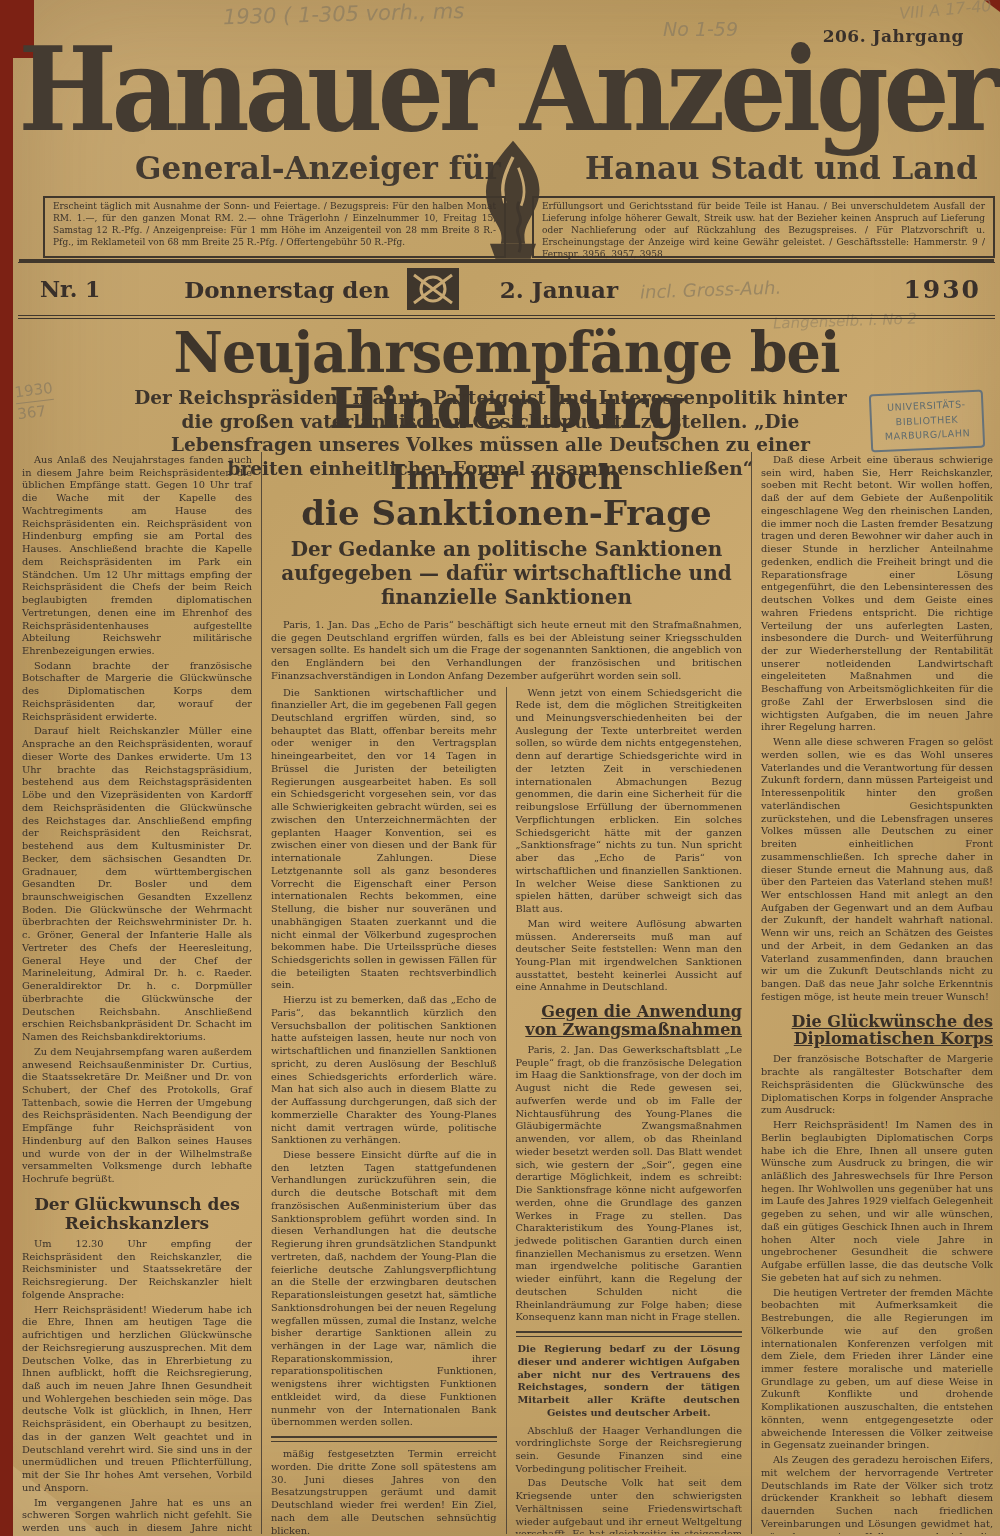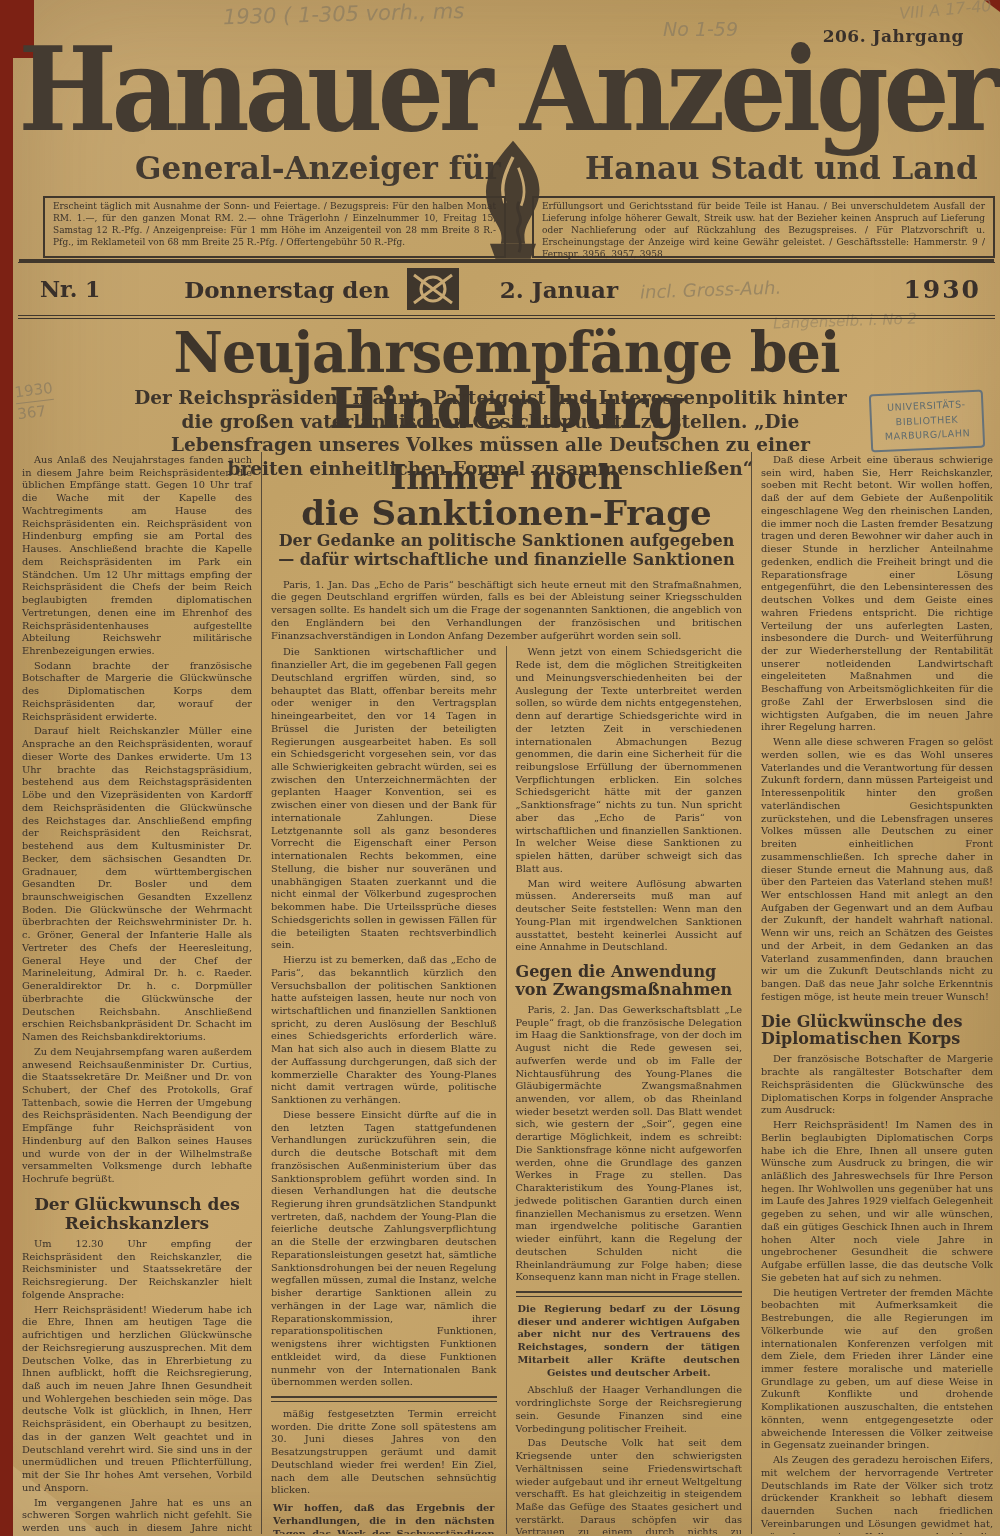--- a/index.html
+++ b/index.html
@@ -60,26 +60,26 @@
   .cols{position:absolute;left:5px;right:5px;top:452px;bottom:2px;display:grid;
         grid-template-columns:244px 489px 1fr;overflow:hidden;}
   .col{overflow:hidden;}
   .col1{border-right:1px solid #564a3a;padding:2px 9px 0 4px;}
   .center{padding:0 9px;}
   .col4{border-left:1px solid #564a3a;padding:2px 2px 0 9px;}
 
   .p{margin:0 0 2px 0;font-size:9.8px;line-height:1.3;text-align:justify;text-indent:12px;}
   .p-bold{font-weight:bold;text-indent:0;text-align:justify;text-align-last:center;margin:5px 2px;}
   .h-md{margin:9px 0 5px;text-align:center;font-size:17px;line-height:1.12;color:#392f26;}
-  .h-sm{margin:9px 0 5px;text-align:left;font-size:16px;line-height:1.12;color:#392f26;}
+  .h-sm{margin:9px 0 5px;text-align:right;font-size:16px;line-height:1.12;color:#392f26;text-decoration:underline;}
 
   .center-head{text-align:center;margin-top:8px;}
   .ch-1{font-weight:bold;font-size:34px;line-height:1.02;color:#3c332a;}
   .ch-2{font-weight:bold;font-size:34px;line-height:1.06;color:#3c332a;}
-  .ch-deck{font-weight:bold;font-size:16px;line-height:1.22;margin-top:0;color:#3c332a;}
+  .ch-deck{font-weight:bold;font-size:20px;line-height:1.22;margin-top:6px;color:#3c332a;}
   .lead{margin-top:9px;}
   .two{display:grid;grid-template-columns:1fr 1fr;margin-top:4px;}
   .c2{border-right:1px solid #564a3a;padding-right:9px;overflow:hidden;}
   .c3{padding-left:9px;overflow:hidden;}
 
   .divider{height:3px;border-top:2px solid #463c2f;border-bottom:1px solid #463c2f;margin:7px 0 6px;}
 </style>
 </head>
 <body>
 

